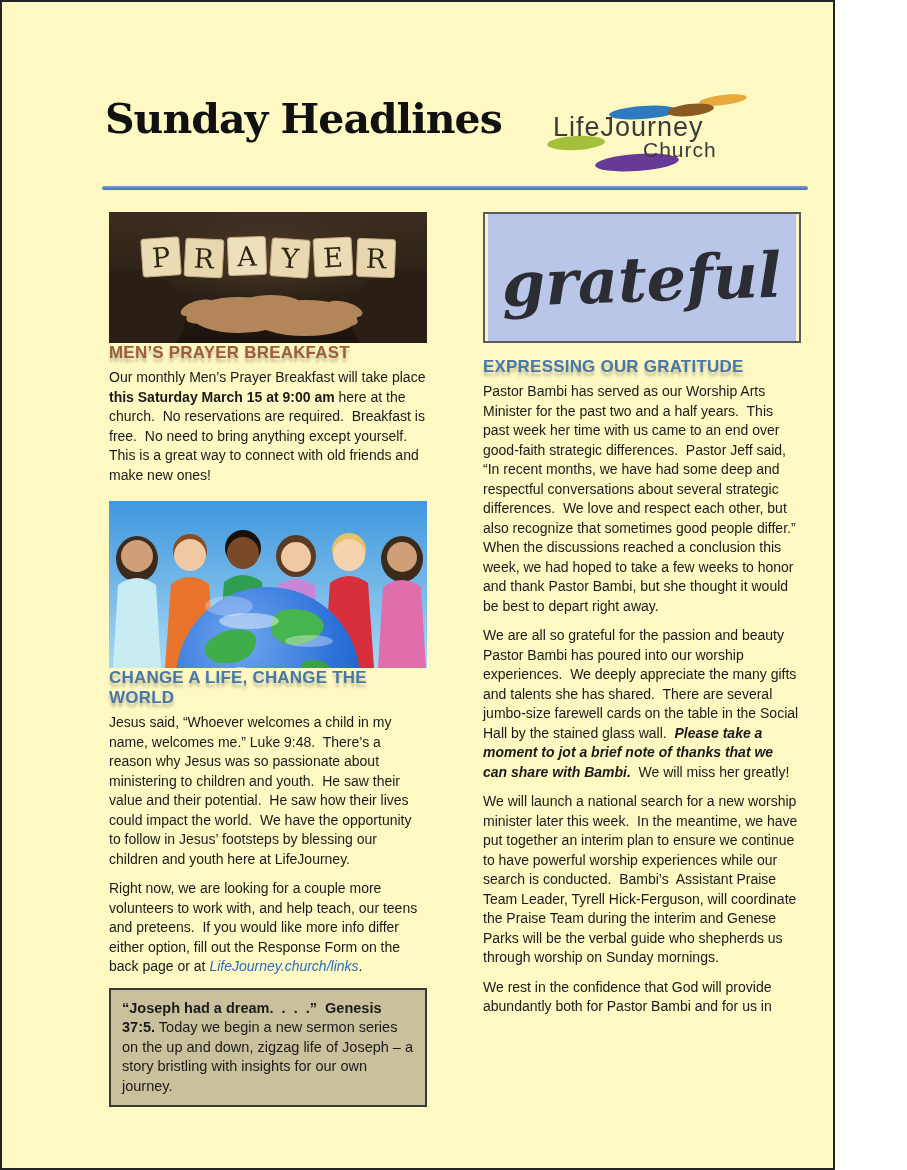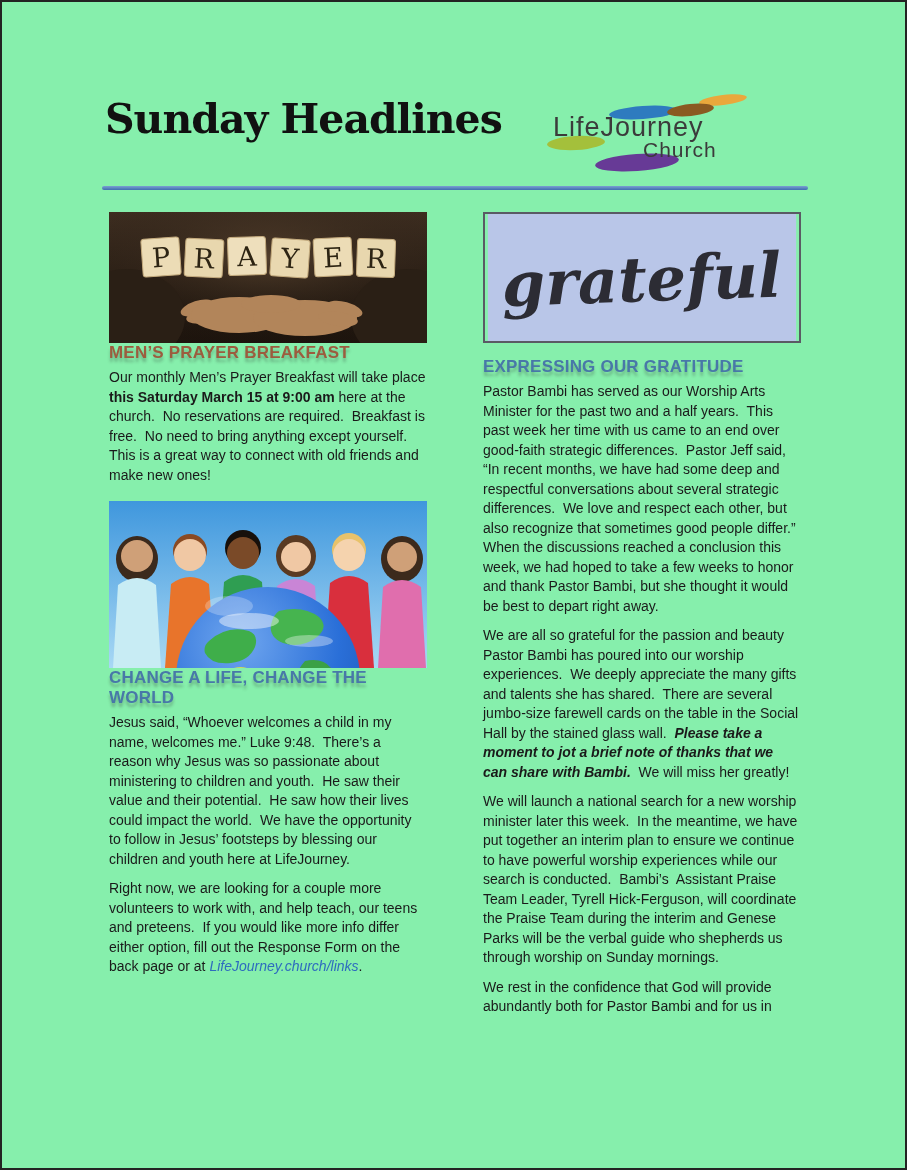--- a/index.html
+++ b/index.html
@@ -1,20 +1,20 @@
 <!DOCTYPE html>
 <html><head>
 <meta charset="utf-8">
 <style>
   html,body{margin:0;padding:0;background:#ffffff;}
   .page{
     position:relative;
-    width:907px;height:1170px;
+    width:835px;height:1170px;
     box-sizing:border-box;
-    background:#86efac;
+    background:#fef9c3;
     border:2px solid #232323;
     overflow:hidden;
     font-family:"Liberation Sans",sans-serif;
     color:#1a1a1a;
   }
   
   .masthead{position:absolute;left:103px;top:96px;width:460px;}
   .masthead .title{
     font-family:"DejaVu Serif",serif;
     font-weight:bold;font-size:41px;line-height:1.05;
@@ -211,20 +211,21 @@
         <ellipse cx="120" cy="105" rx="24" ry="10" fill="#ffffff" opacity="0.25"></ellipse>
       </g>
     </svg>
 
     <h2 class="section h-blue mt-head">CHANGE A LIFE, CHANGE THE WORLD</h2>
 
     <p class="body">Jesus said, “Whoever welcomes a child in my name, welcomes me.” Luke 9:48.  There’s a reason why Jesus was so passionate about ministering to children and youth.  He saw their value and their potential.  He saw how their lives could impact the world.  We have the opportunity to follow in Jesus’ footsteps by blessing our children and youth here at LifeJourney.</p>
 
     <p class="body"><span>Right now, we are looking for a couple more volunteers to work with, and help teach, our teens and preteens.  If you would like more info differ either option, fill out the Response Form on the back page or at </span><span class="link">LifeJourney.church/links</span><span>.</span></p>
 
+    <div class="joseph-box"><span class="b">“Joseph had a dream.  .  .  .”  Genesis 37:5.</span><span> Today we begin a new sermon series on the up and down, zigzag life of Joseph – a story bristling with insights for our own journey.</span></div>
 
   </div>
 
   <div class="col col-right">
 
     <svg class="imgbox framed" width="318" height="131" viewBox="0 0 318 131">
       <rect width="318" height="131" fill="#b9c6e8"></rect>
       <text x="159" y="90" font-family="'DejaVu Serif',serif" font-style="italic" font-weight="bold" font-size="64" fill="#2c2c34" text-anchor="middle" transform="rotate(-2 159 80)">grateful</text>
     </svg>
 

